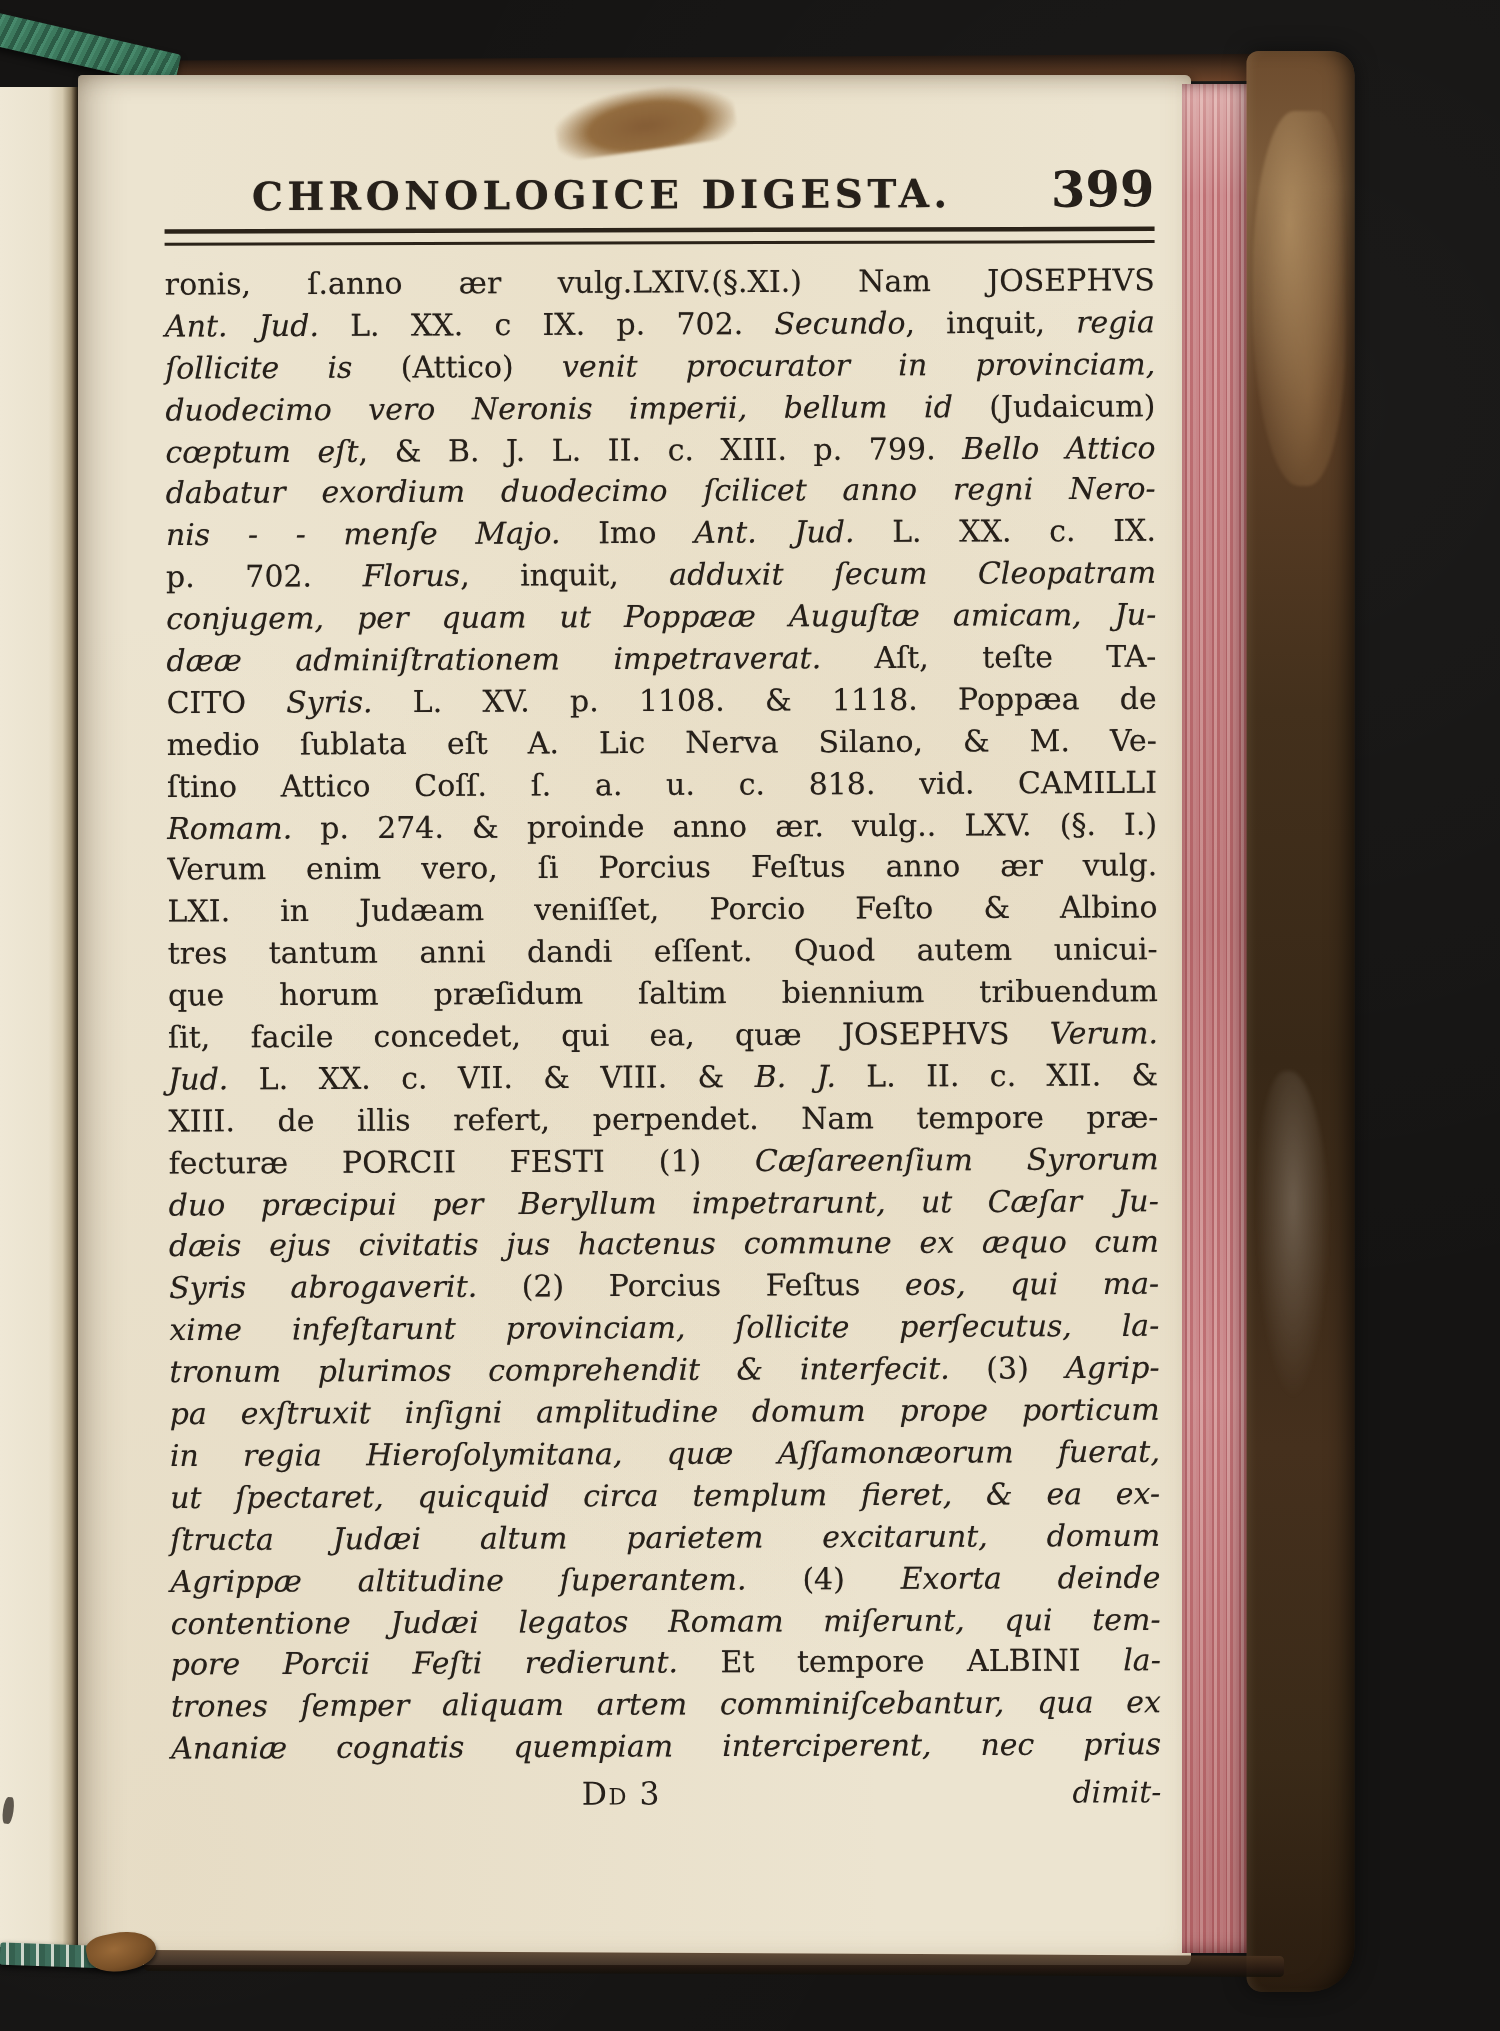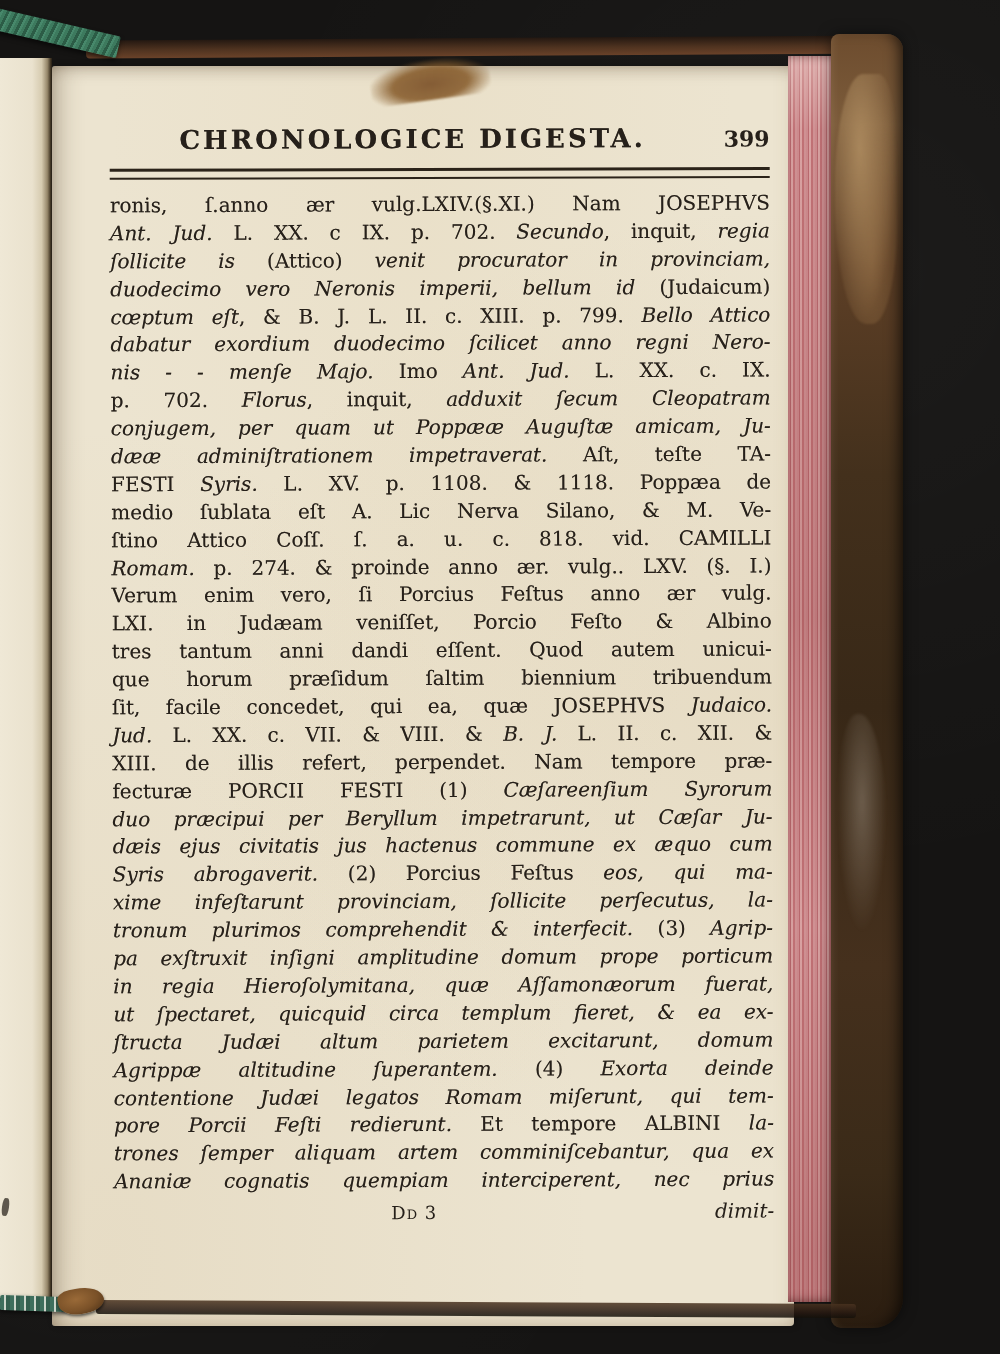--- a/index.html
+++ b/index.html
@@ -45,49 +45,48 @@
       radial-gradient(ellipse at 50% 8%, rgba(214,190,140,.10), transparent 60%),
       radial-gradient(ellipse at 95% 50%, rgba(190,160,110,.12), transparent 55%),
       radial-gradient(ellipse at 8% 95%, rgba(180,150,100,.10), transparent 50%),
       #ece4d0;
     border-radius:3px 4px 4px 3px;
     box-shadow:
       inset 18px 0 28px -16px rgba(70,50,28,.45),
       inset 0 10px 18px -12px rgba(70,50,28,.5),
       inset -8px -10px 24px -14px rgba(120,90,50,.35),
       2px 0 6px rgba(0,0,0,.25);
-    margin-top: 16px;
   }
   .content{position:relative;height:100%;padding:58px 22px 0 60px;box-sizing:border-box;
     transform:rotate(-.25deg);color:var(--ink,#26201a);}
   .header-row{display:flex;align-items:baseline;height:40px;}
   .running-title{
     flex:1;text-align:center;font-size:26px;letter-spacing:3px;
     font-weight:600;white-space:nowrap;
     text-shadow:0 0 .6px rgba(38,30,22,.6);
   }
-  .page-number{font-size:22px;font-weight:600;padding-left:8px;}
+  .page-number{font-size:33px;font-weight:600;padding-left:8px;}
   .double-rule{height:6px;margin-top:4px;
     border-top:3px solid #2b2319;border-bottom:2px solid #2b2319;
     transform:rotate(.1deg);
   }
   .text-block{margin-top:12px;}
   .line{
     height:27.9px;line-height:27.9px;font-size:20px;
     text-align:justify;text-align-last:justify;
     white-space:nowrap;overflow:visible;
     text-shadow:0 0 .5px rgba(40,32,22,.45);
   }
   .line .it{font-style:italic;}
   .line .ro{font-style:normal;}
   .footer-row{
     display:grid;grid-template-columns:1fr auto 1fr;align-items:baseline;
     height:30px;line-height:30px;font-size:20px;margin-top:2px;
   }
-  .signature{grid-column:2;font-variant:small-caps;letter-spacing:1px;transform:translateX(-30px);font-size:18px;}
+  .signature{grid-column:2;font-variant:small-caps;letter-spacing:1px;transform:translateX(-30px);font-size:21px;}
   .catchword{grid-column:3;text-align:right;font-style:italic;}
   
   .fore-edge{
     position:absolute;left:788px;top:56px;width:47px;height:1246px;
     background:
       linear-gradient(180deg,rgba(255,245,235,.35) 0%,rgba(255,255,255,0) 6%,rgba(120,40,40,.18) 45%,rgba(255,255,255,0) 70%,rgba(120,40,40,.22) 96%),
       repeating-linear-gradient(90deg,#cd8a8d 0 2px,#b96a6f 2px 3px,#d9a2a2 3px 5px,#c07175 5px 7px,#cf9193 7px 9px);
     box-shadow:inset 0 6px 8px -5px rgba(60,20,20,.5), inset 0 -8px 10px -6px rgba(60,20,20,.5);
   }
   
@@ -156,29 +155,29 @@
           <div class="line"><span class="ro">ronis, ſ.anno ær vulg.LXIV.(§.XI.) Nam JOSEPHVS</span></div>
           <div class="line"><span class="it">Ant. Jud.</span><span class="ro"> L. XX. c IX. p. 702. </span><span class="it">Secundo</span><span class="ro">, inquit, </span><span class="it">regia</span></div>
           <div class="line"><span class="it">ſollicite is </span><span class="ro">(Attico) </span><span class="it">venit procurator in provinciam,</span></div>
           <div class="line"><span class="it">duodecimo vero Neronis imperii, bellum id </span><span class="ro">(Judaicum)</span></div>
           <div class="line"><span class="it">cœptum eſt</span><span class="ro">, &amp; B. J. L. II. c. XIII. p. 799. </span><span class="it">Bello Attico</span></div>
           <div class="line"><span class="it">dabatur exordium duodecimo ſcilicet anno regni Nero-</span></div>
           <div class="line"><span class="it">nis - - menſe Majo. </span><span class="ro">Imo </span><span class="it">Ant. Jud.</span><span class="ro"> L. XX. c. IX.</span></div>
           <div class="line"><span class="ro">p. 702. </span><span class="it">Florus</span><span class="ro">, inquit, </span><span class="it">adduxit ſecum Cleopatram</span></div>
           <div class="line"><span class="it">conjugem, per quam ut Poppææ Auguſtæ amicam, Ju-</span></div>
           <div class="line"><span class="it">dææ adminiſtrationem impetraverat. </span><span class="ro">Aſt, teſte TA-</span></div>
-          <div class="line"><span class="ro">FESTI </span><span class="it">Syris.</span><span class="ro"> L. XV. p. 1108. &amp; 1118. Poppæa de</span></div>
+          <div class="line"><span class="ro">CITO </span><span class="it">Syris.</span><span class="ro"> L. XV. p. 1108. &amp; 1118. Poppæa de</span></div>
           <div class="line"><span class="ro">medio ſublata eſt A. Lic Nerva Silano, &amp; M. Ve-</span></div>
           <div class="line"><span class="ro">ſtino Attico Coſſ. ſ. a. u. c. 818. vid. CAMILLI</span></div>
           <div class="line"><span class="it">Romam.</span><span class="ro"> p. 274. &amp; proinde anno ær. vulg.. LXV. (§. I.)</span></div>
           <div class="line"><span class="ro">Verum enim vero, ſi Porcius Feſtus anno ær vulg.</span></div>
           <div class="line"><span class="ro">LXI. in Judæam veniſſet, Porcio Feſto &amp; Albino</span></div>
           <div class="line"><span class="ro">tres tantum anni dandi eſſent. Quod autem unicui-</span></div>
           <div class="line"><span class="ro">que horum præſidum ſaltim biennium tribuendum</span></div>
-          <div class="line"><span class="ro">ſit, facile concedet, qui ea, quæ JOSEPHVS </span><span class="it">Judaico.</span></div>
+          <div class="line"><span class="ro">ſit, facile concedet, qui ea, quæ JOSEPHVS </span><span class="it">Verum.</span></div>
           <div class="line"><span class="it">Jud.</span><span class="ro"> L. XX. c. VII. &amp; VIII. &amp; </span><span class="it">B. J.</span><span class="ro"> L. II. c. XII. &amp;</span></div>
           <div class="line"><span class="ro">XIII. de illis refert, perpendet. Nam tempore præ-</span></div>
           <div class="line"><span class="ro">fecturæ PORCII FESTI (1) </span><span class="it">Cæſareenſium Syrorum</span></div>
           <div class="line"><span class="it">duo præcipui per Beryllum impetrarunt, ut Cæſar Ju-</span></div>
           <div class="line"><span class="it">dæis ejus civitatis jus hactenus commune ex æquo cum</span></div>
           <div class="line"><span class="it">Syris abrogaverit. </span><span class="ro">(2) Porcius Feſtus </span><span class="it">eos, qui ma-</span></div>
           <div class="line"><span class="it">xime infeſtarunt provinciam, ſollicite perſecutus, la-</span></div>
           <div class="line"><span class="it">tronum plurimos comprehendit &amp; interfecit. </span><span class="ro">(3) </span><span class="it">Agrip-</span></div>
           <div class="line"><span class="it">pa exſtruxit inſigni amplitudine domum prope porticum</span></div>
           <div class="line"><span class="it">in regia Hieroſolymitana, quæ Aſſamonæorum fuerat,</span></div>

